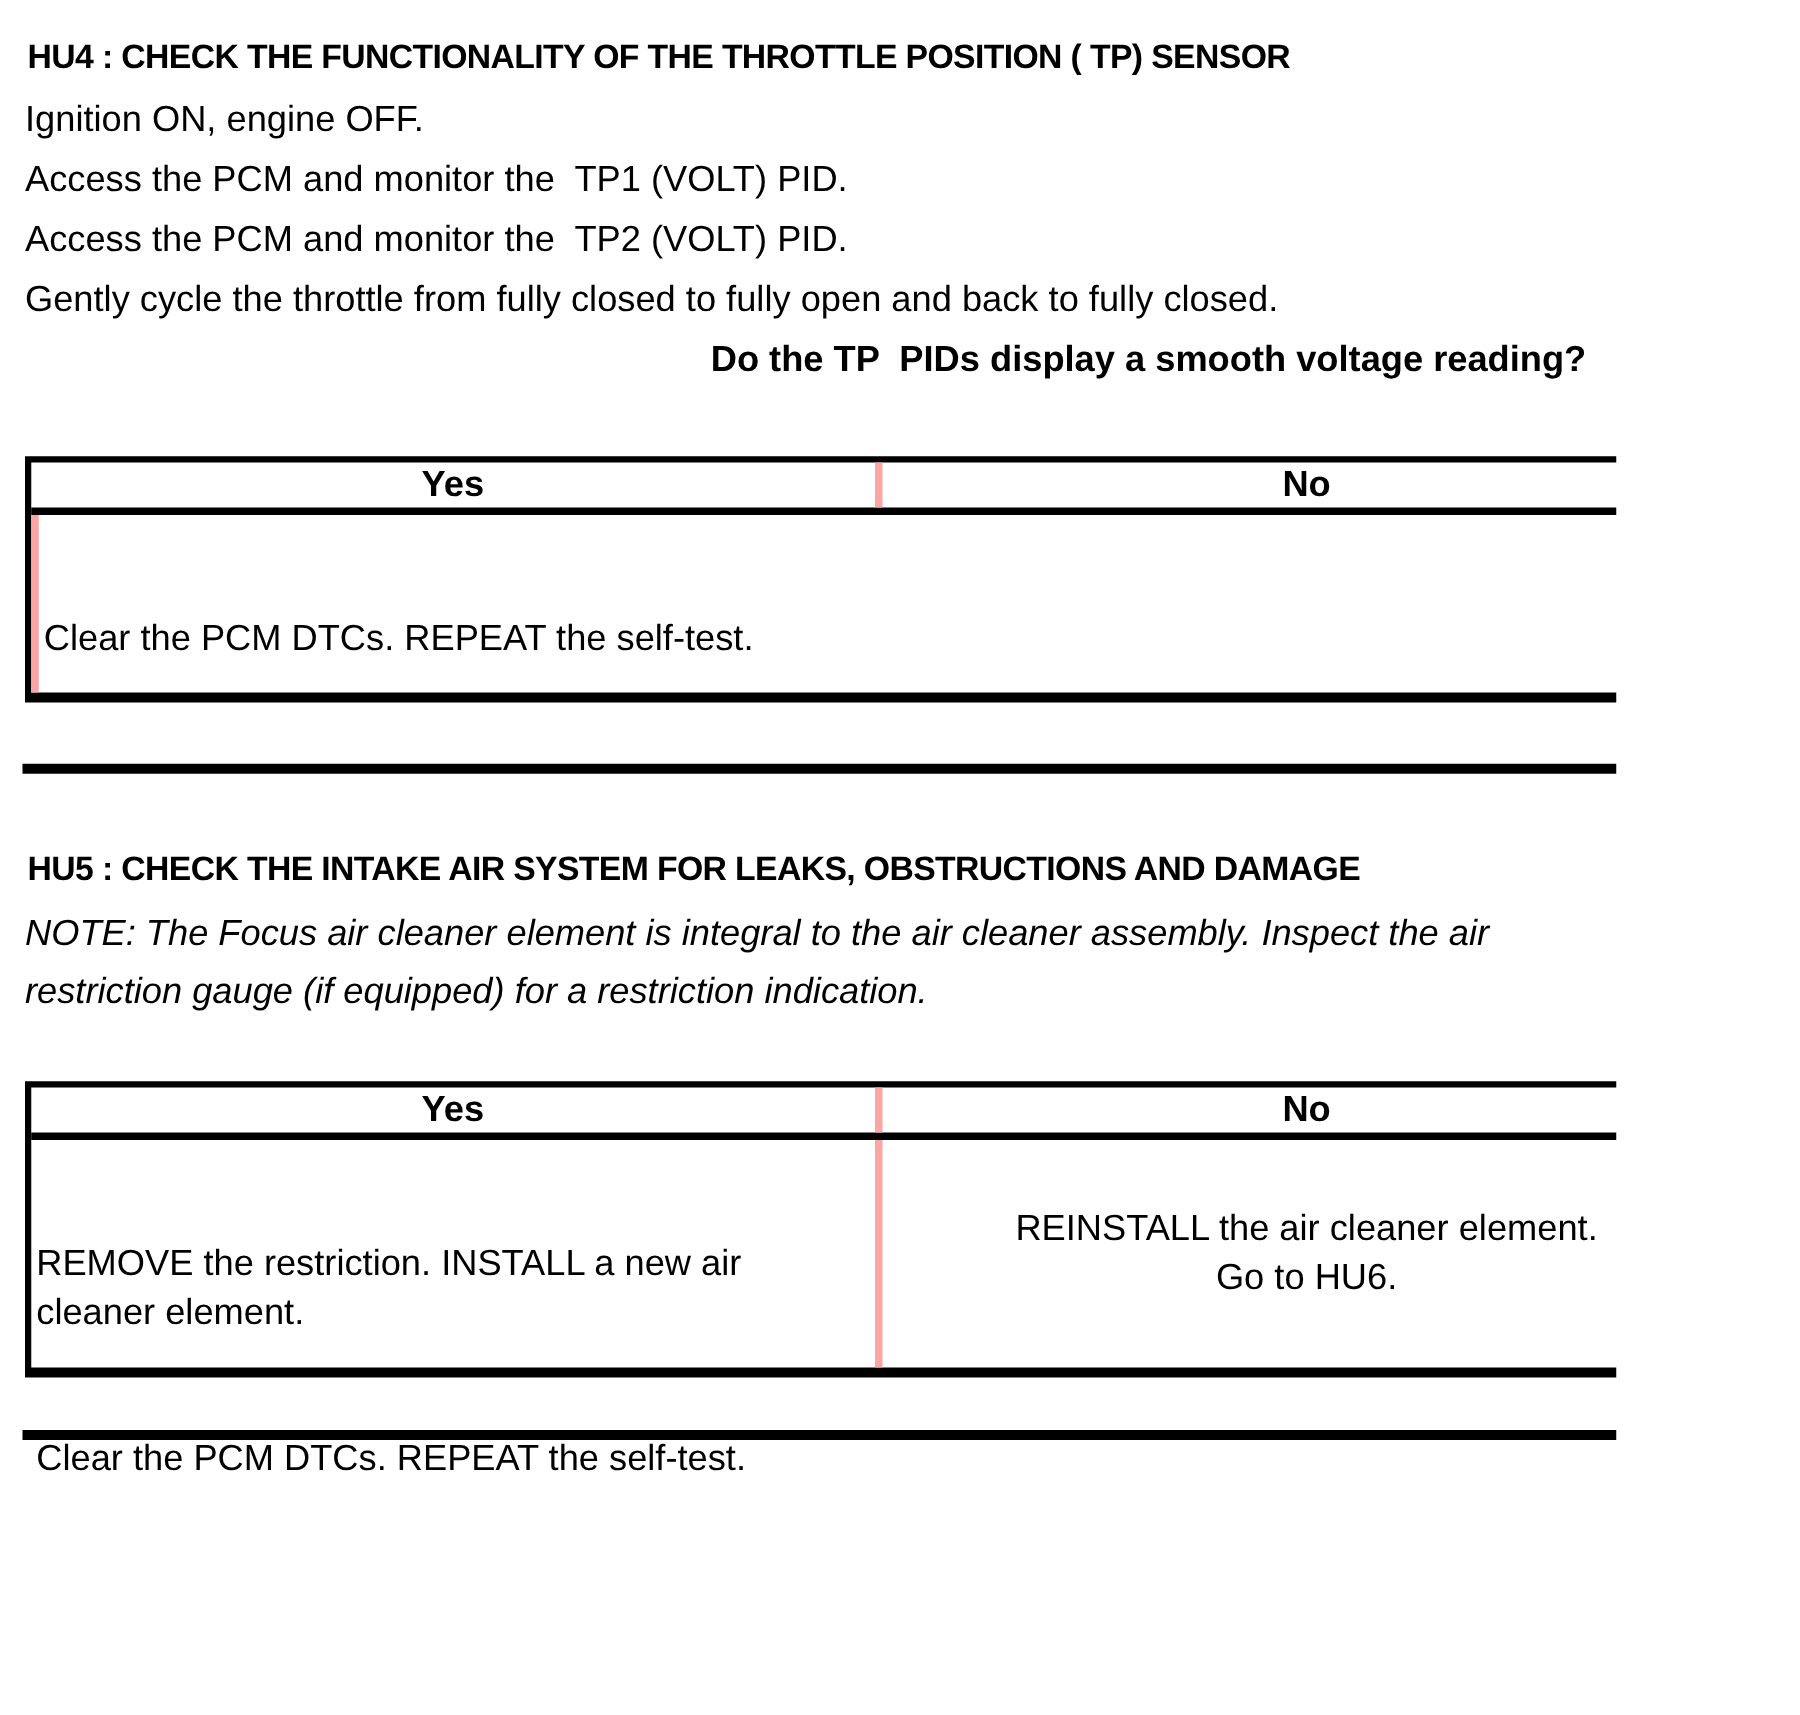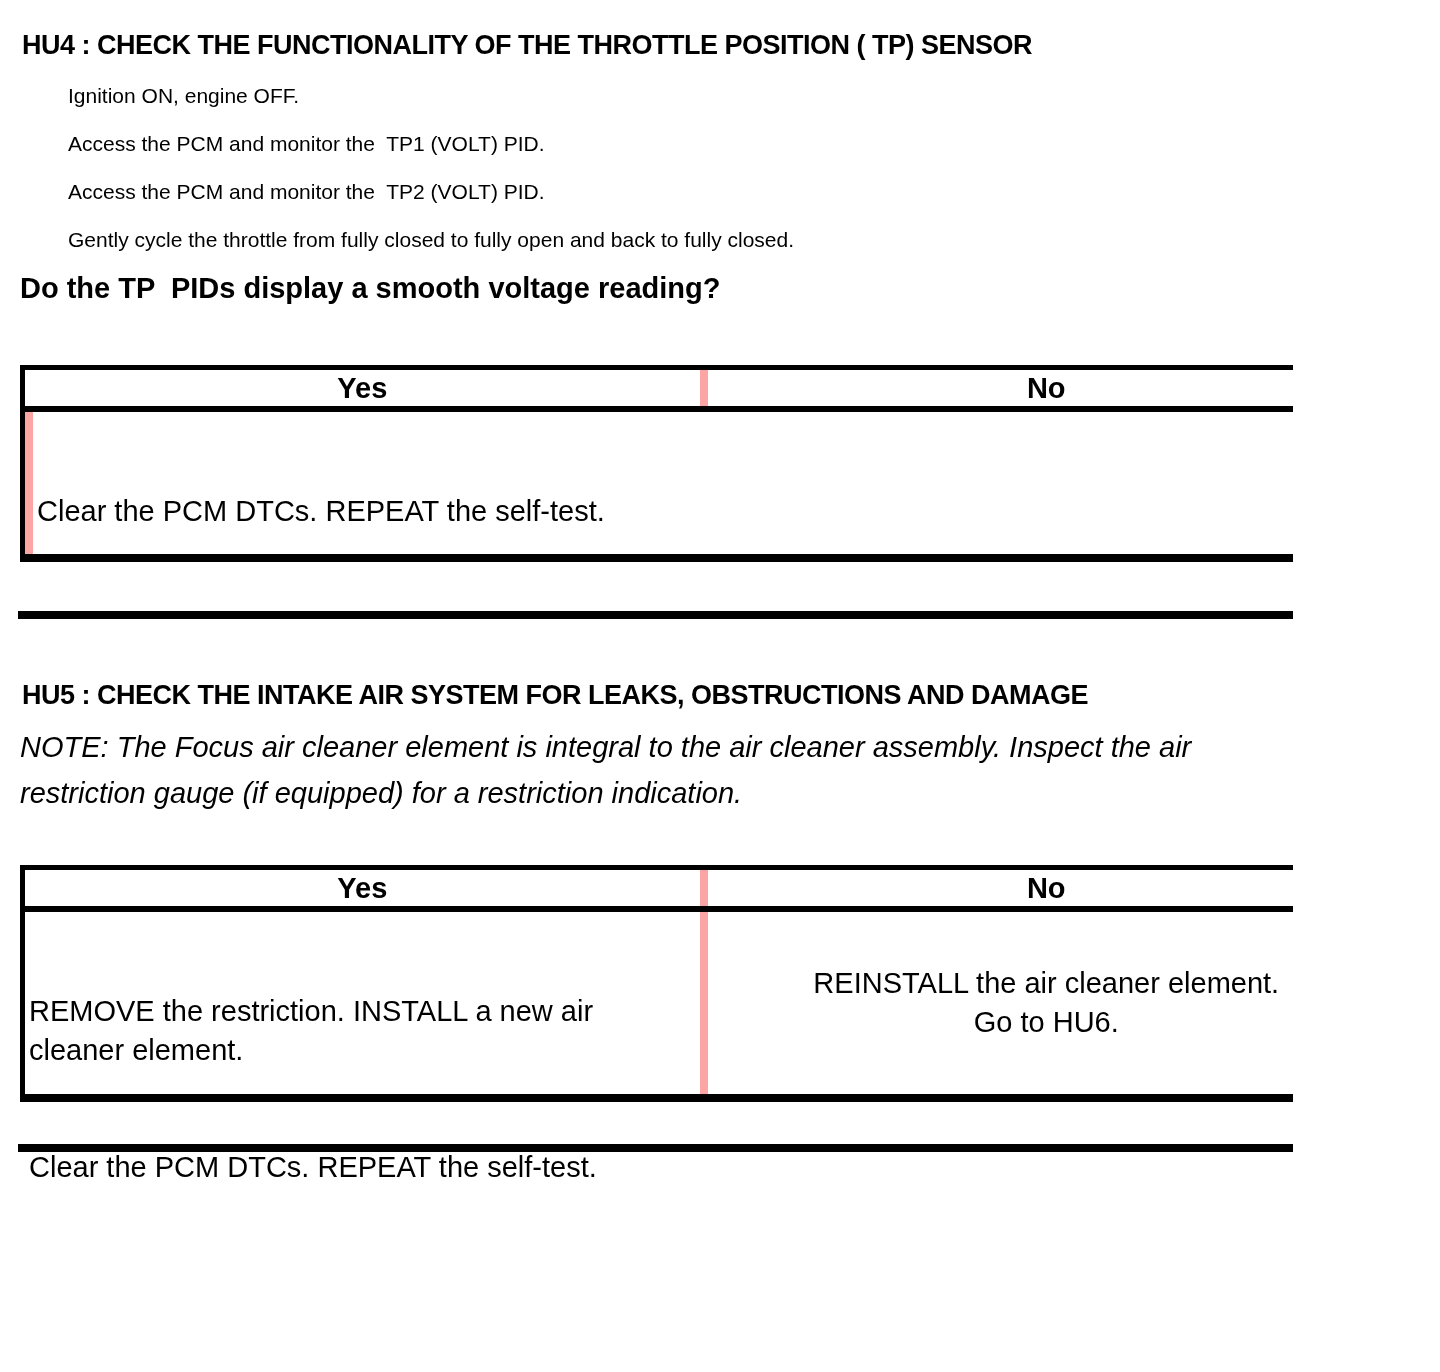--- a/index.html
+++ b/index.html
@@ -21,56 +21,56 @@
   .section-heading {
     font-size: 27px;
     font-weight: bold;
     line-height: 30px;
     letter-spacing: -0.5px;
     white-space: pre-wrap;
     margin-left: 2px;
   }
   .para-block { margin: 0; }
   .step-line {
-    font-size: 21px;
+    font-size: 29px;
     line-height: 48px;
     white-space: pre-wrap;
-    margin-left: 48px;
   }
   .note-line {
     font-size: 29px;
     line-height: 46px;
     white-space: pre-wrap;
     max-width: 1385px;
     font-style: italic;
   }
   .question-line {
     font-size: 29px;
     line-height: 48px;
     font-weight: bold;
     white-space: pre-wrap;
+    text-align: right;
   }
   .hu4-paragraphs { margin-top: 12px; }
   .hu5-note { margin-top: 14px; }
   .decision-table {
     width: 1370px;
     border: 5px solid #000000;
     border-bottom-width: 8px;
     box-sizing: border-box;
     background: #ffffff;
   }
   .decision-table.t1 { margin-top: 53px; }
   .decision-table.t2 { margin-top: 49px; }
   .table-header-row {
     display: flex;
     border-bottom: 6px solid #000000;
   }
   .table-body-row { display: flex; }
   .col-yes { width: 49.6%; box-sizing: border-box; text-align: right; }
-  .col-no  { width: 50.4%; box-sizing: border-box; border-left: 8px solid #fca5a5; }
+  .col-no  { width: 50.4%; box-sizing: border-box; border-left: 6px solid #fca5a5; }
   .header-cell {
     height: 36px;
     display: flex;
     align-items: center;
     justify-content: center;
     font-size: 29px;
     font-weight: bold;
   }
   .body-cell {
     font-size: 29px;

